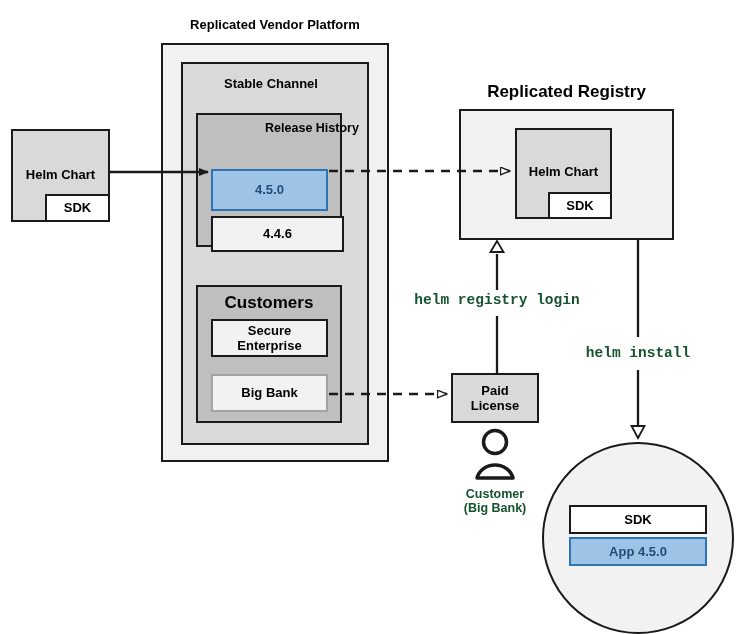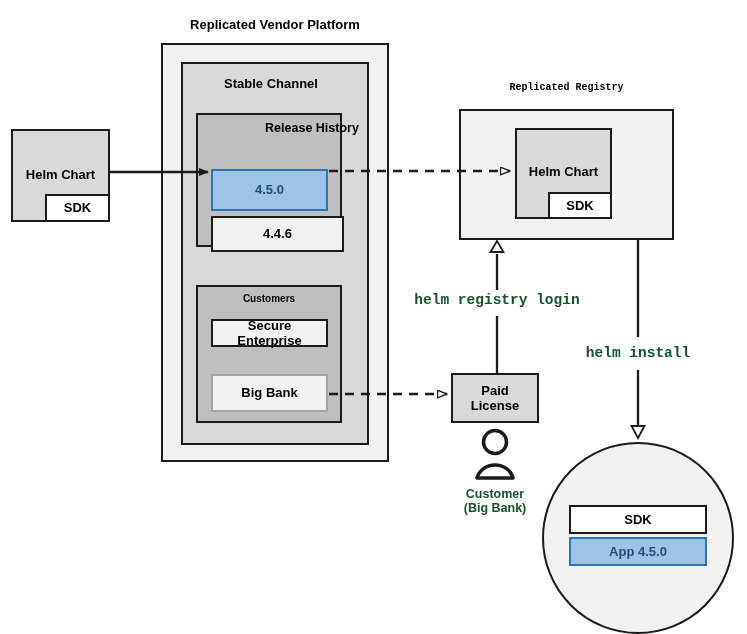--- a/index.html
+++ b/index.html
@@ -81,44 +81,44 @@
     <span>4.5.0</span>
   </div>
 
   <div class="node" style="left:211px; top:216px; width:133px; height:36px;
               background:#f2f2f2; border:2px solid #1a1a1a; font-size:13px;">
     <span>4.4.6</span>
   </div>
 
   <div style="position:absolute; left:196px; top:285px; width:146px; height:138px;
               background:#bfbfbf; border:2px solid #1a1a1a; box-sizing:border-box;"></div>
-  <div class="ctr-title" style="left:196px; top:293px; width:146px; font-size:10px;">Customers</div>
-
-  <div class="node" style="left:211px; top:319px; width:117px; height:28px;
+  <div class="ctr-title" style="left:196px; top:293px; width:146px; font-size:17px;">Customers</div>
+
+  <div class="node" style="left:211px; top:319px; width:117px; height:38px;
               background:#f2f2f2; border:2px solid #1a1a1a; font-size:13px; white-space:pre-line;">
     <span>Secure
 Enterprise</span>
   </div>
 
   <div class="node" style="left:211px; top:374px; width:117px; height:38px;
               background:#f2f2f2; border:2px solid #a3a3a3; font-size:13px;">
     <span>Big Bank</span>
   </div>
 
   <div class="node" style="left:11px; top:129px; width:99px; height:93px;
               background:#d9d9d9; border:2px solid #1a1a1a; font-size:13px;
               align-items:flex-start; padding-top:36px;">
     <span>Helm Chart</span>
   </div>
   <div class="node" style="left:45px; top:194px; width:65px; height:28px;
               background:#ffffff; border:2px solid #1a1a1a; font-size:13px;">
     <span>SDK</span>
   </div>
 
-  <div class="ctr-title" style="left:459px; top:82px; width:215px; font-size:10px;font-family:Liberation Mono, monospace;">Replicated Registry</div>
+  <div class="ctr-title" style="left:459px; top:82px; width:215px; font-size:17px;">Replicated Registry</div>
 
   <div style="position:absolute; left:459px; top:109px; width:215px; height:131px;
               background:#f2f2f2; border:2px solid #1a1a1a; box-sizing:border-box;"></div>
 
   <div class="node" style="left:515px; top:128px; width:97px; height:91px;
               background:#d9d9d9; border:2px solid #1a1a1a; font-size:13px;
               align-items:flex-start; padding-top:34px;">
     <span>Helm Chart</span>
   </div>
   <div class="node" style="left:548px; top:192px; width:64px; height:27px;

